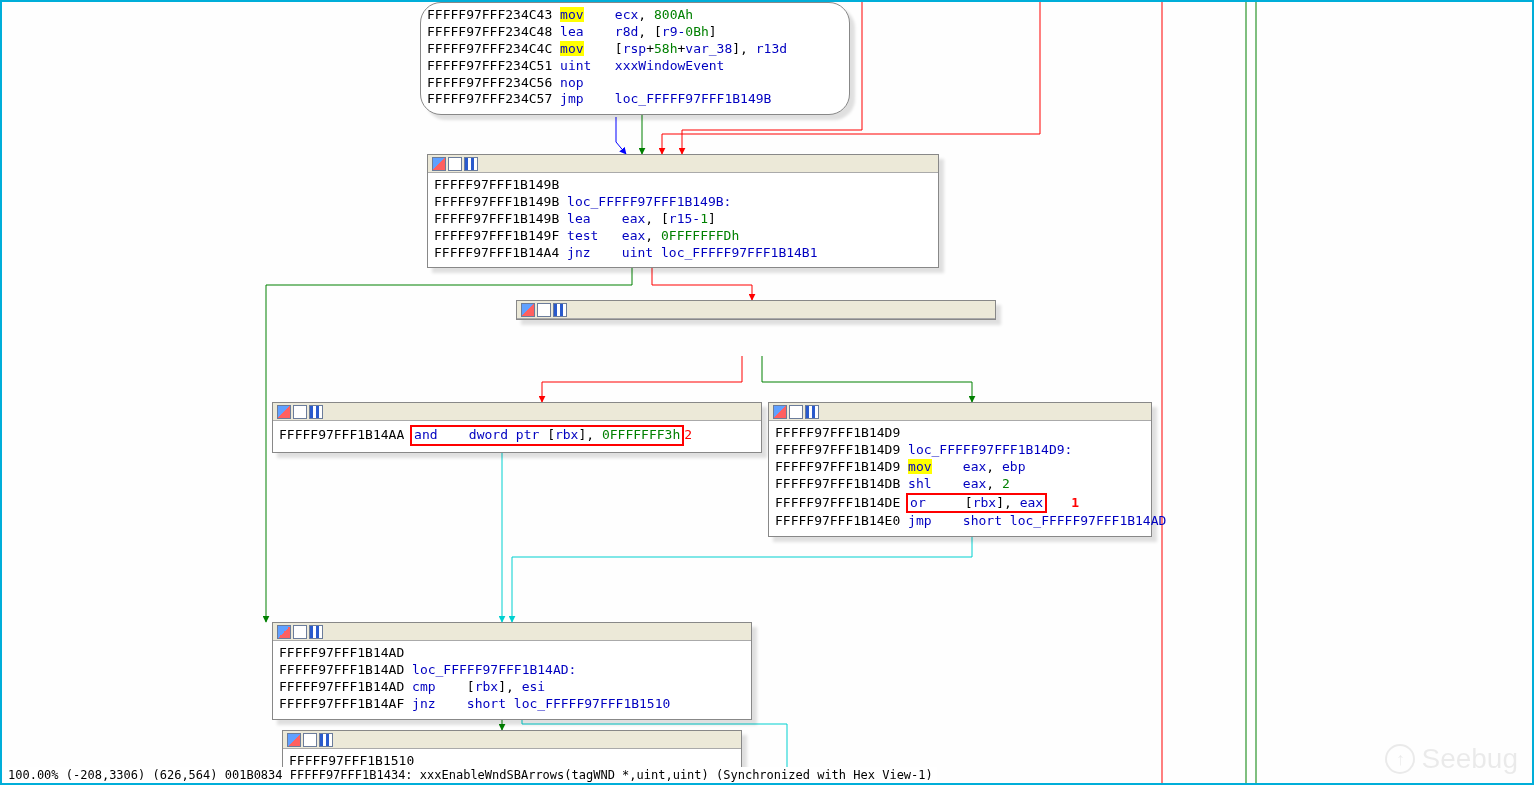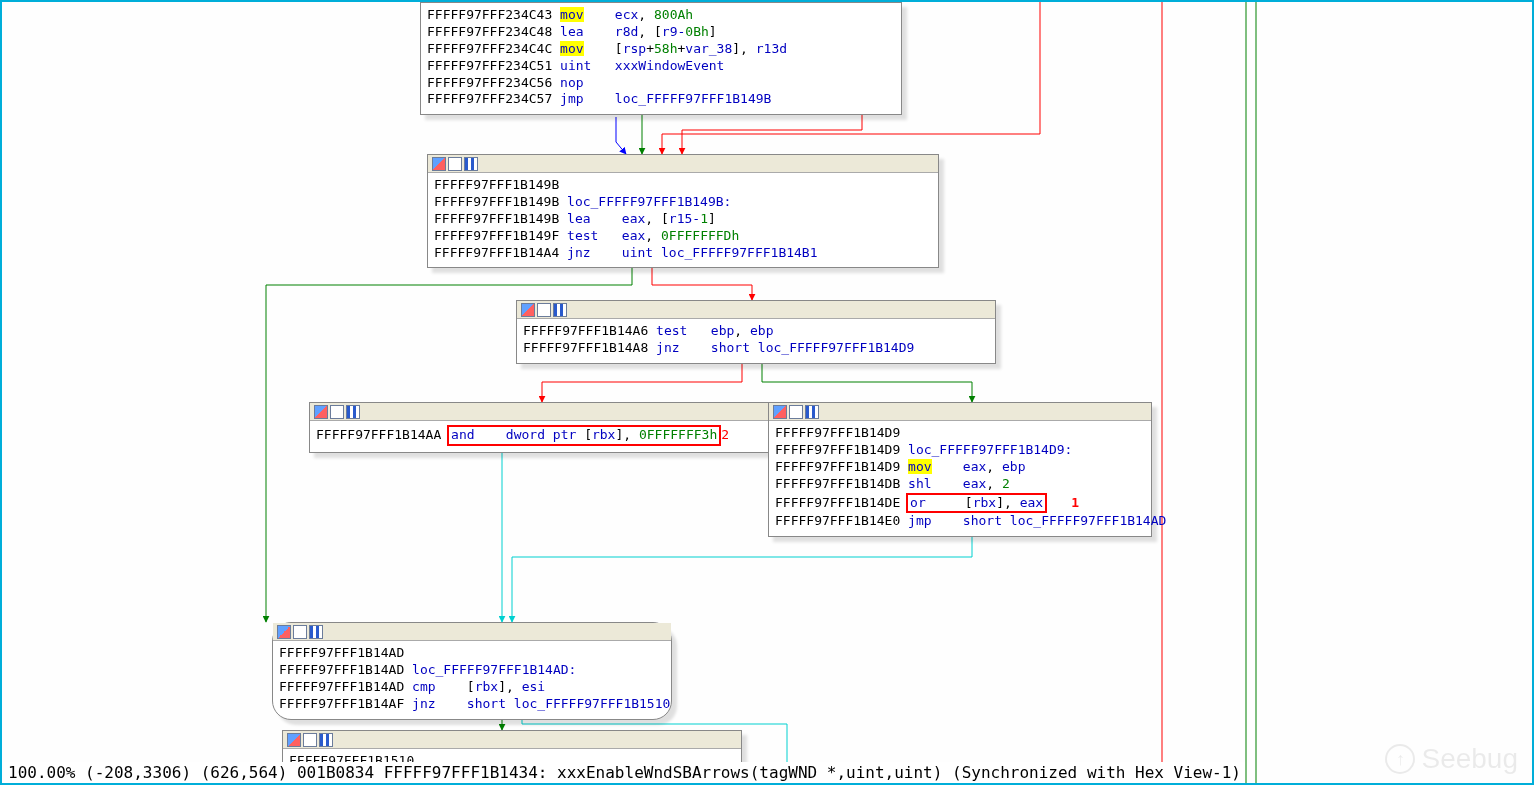--- a/index.html
+++ b/index.html
@@ -48,21 +48,21 @@
   .mark { border:2px solid #ff0000; display:inline-block; padding:0 2px; margin-left:-2px; }
   .red-num { color:#ff0000; margin-left:24px; font-weight:bold;}
   .ico { display:inline-block; width:14px; height:14px; border:1px solid #6b7c9b; box-sizing:border-box; }
   .ico-a { background: linear-gradient(135deg,#60a0ff 0 50%,#ff6060 50% 100%);}
   .ico-b { background: #fff; }
   .ico-c { background: repeating-linear-gradient(90deg,#2a5acc 0 3px,#fff 3px 6px); }
   .status {
     position:absolute;
     left:2px; bottom:0px;
     font-family: monospace;
-    font-size:16px;
+    font-size:12px;
     color:#000;
     background:#fff;
     padding:1px 4px;
     white-space:nowrap;
   }
   .watermark {
     position:absolute;
     right:14px; bottom:8px;
     color: rgba(0,0,0,0.08);
     font-family: Arial, sans-serif;
@@ -112,21 +112,21 @@
   <path d="M970 530 L970 555 L510 555 L510 620" stroke="#00d0d0" fill="none" marker-end="url(#ar-cyan)"></path>
 
   <path d="M500 716 L500 728" stroke="#008000" fill="none" marker-end="url(#ar-green)"></path>
   <path d="M520 716 L520 722 L785 722 L785 785" stroke="#00d0d0" fill="none"></path>
 
   <path d="M1160 0 L1160 785" stroke="#ff0000" fill="none"></path>
   <path d="M1244 0 L1244 785" stroke="#008000" fill="none"></path>
   <path d="M1254 0 L1254 785" stroke="#008000" fill="none"></path>
 </svg>
 
-<div class="node" style="left:418px; top:0px; width:482px;">
+<div class="node" style="left:418px; top:0px; width:430px;border-radius:21px;">
   <div class="node-body" id="body-n1"><span class="addr">FFFFF97FFF234C43</span> <span class="mn-blue hl-yellow">mov</span>    <span class="mn-blue">ecx</span>, <span class="mn-green">800Ah</span>
 <span class="addr">FFFFF97FFF234C48</span> <span class="mn-blue">lea</span>    <span class="mn-blue">r8d</span>, [<span class="mn-blue">r9</span><span class="mn-blue">-</span><span class="mn-green">0Bh</span>]
 <span class="addr">FFFFF97FFF234C4C</span> <span class="mn-blue hl-yellow">mov</span>    [<span class="mn-blue">rsp</span>+<span class="mn-green">58h</span>+<span class="mn-blue">var_38</span>], <span class="mn-blue">r13d</span>
 <span class="addr">FFFFF97FFF234C51</span> <span class="mn-blue">uint</span>   <span class="mn-blue">xxxWindowEvent</span>
 <span class="addr">FFFFF97FFF234C56</span> <span class="mn-blue">nop</span>    
 <span class="addr">FFFFF97FFF234C57</span> <span class="mn-blue">jmp</span>    <span class="mn-blue">loc_FFFFF97FFF1B149B</span></div>
 </div>
 
 <div class="node" style="left:425px; top:152px; width:512px;">
   <div class="node-header">
@@ -140,25 +140,23 @@
 <span class="addr">FFFFF97FFF1B149F</span> <span class="mn-blue">test</span>   <span class="mn-blue">eax</span>, <span class="mn-green">0FFFFFFFDh</span>
 <span class="addr">FFFFF97FFF1B14A4</span> <span class="mn-blue">jnz</span>    <span class="mn-blue">uint loc_FFFFF97FFF1B14B1</span></div>
 </div>
 
 <div class="node" style="left:514px; top:298px; width:480px;">
   <div class="node-header">
     <span class="ico ico-a"></span>
     <span class="ico ico-b"></span>
     <span class="ico ico-c"></span>
   </div>
-  <div class="node-body" id="body-n3"><span class="addr">FFFFF97FFF1B14A6</span> <span class="mn-blue">test</span>   <span class="mn-blue">ebp</span>, <span class="mn-blue">ebp</span>
-<span class="addr">FFFFF97FFF1B14A8</span> <span class="mn-blue">jnz</span>    <span class="mn-blue">short loc_FFFFF97FFF1B14D9</span></div>
-</div>
-
-<div class="node" style="left:270px; top:400px; width:490px;margin-left:37px;">
+</div>
+
+<div class="node" style="left:270px; top:400px; width:490px;">
   <div class="node-header">
     <span class="ico ico-a"></span>
     <span class="ico ico-b"></span>
     <span class="ico ico-c"></span>
   </div>
   <div class="node-body" id="body-n4"><span class="addr">FFFFF97FFF1B14AA</span> <span class="mark"><span class="mn-blue">and</span>    <span class="mn-blue">dword ptr </span>[<span class="mn-blue">rbx</span>], <span class="mn-green">0FFFFFFF3h</span></span><span class="comment-red">2</span></div>
 </div>
 
 <div class="node" style="left:766px; top:400px; width:384px;">
   <div class="node-header">
@@ -167,21 +165,21 @@
     <span class="ico ico-c"></span>
   </div>
   <div class="node-body" id="body-n5"><span class="addr">FFFFF97FFF1B14D9</span>
 <span class="addr">FFFFF97FFF1B14D9</span> <span class="op">loc_FFFFF97FFF1B14D9:</span>
 <span class="addr">FFFFF97FFF1B14D9</span> <span class="mn-blue hl-yellow">mov</span>    <span class="mn-blue">eax</span>, <span class="mn-blue">ebp</span>
 <span class="addr">FFFFF97FFF1B14DB</span> <span class="mn-blue">shl</span>    <span class="mn-blue">eax</span>, <span class="mn-green">2</span>
 <span class="addr">FFFFF97FFF1B14DE</span> <span class="mark"><span class="mn-blue">or</span>     [<span class="mn-blue">rbx</span>], <span class="mn-blue">eax</span></span><span class="red-num">1</span>
 <span class="addr">FFFFF97FFF1B14E0</span> <span class="mn-blue">jmp</span>    <span class="mn-blue">short loc_FFFFF97FFF1B14AD</span></div>
 </div>
 
-<div class="node" style="left:270px; top:620px; width:400px;border-radius:19px;">
+<div class="node" style="left:270px; top:620px; width:480px;">
   <div class="node-header">
     <span class="ico ico-a"></span>
     <span class="ico ico-b"></span>
     <span class="ico ico-c"></span>
   </div>
   <div class="node-body" id="body-n6"><span class="addr">FFFFF97FFF1B14AD</span>
 <span class="addr">FFFFF97FFF1B14AD</span> <span class="op">loc_FFFFF97FFF1B14AD:</span>
 <span class="addr">FFFFF97FFF1B14AD</span> <span class="mn-blue">cmp</span>    [<span class="mn-blue">rbx</span>], <span class="mn-blue">esi</span>
 <span class="addr">FFFFF97FFF1B14AF</span> <span class="mn-blue">jnz</span>    <span class="mn-blue">short loc_FFFFF97FFF1B1510</span></div>
 </div>

